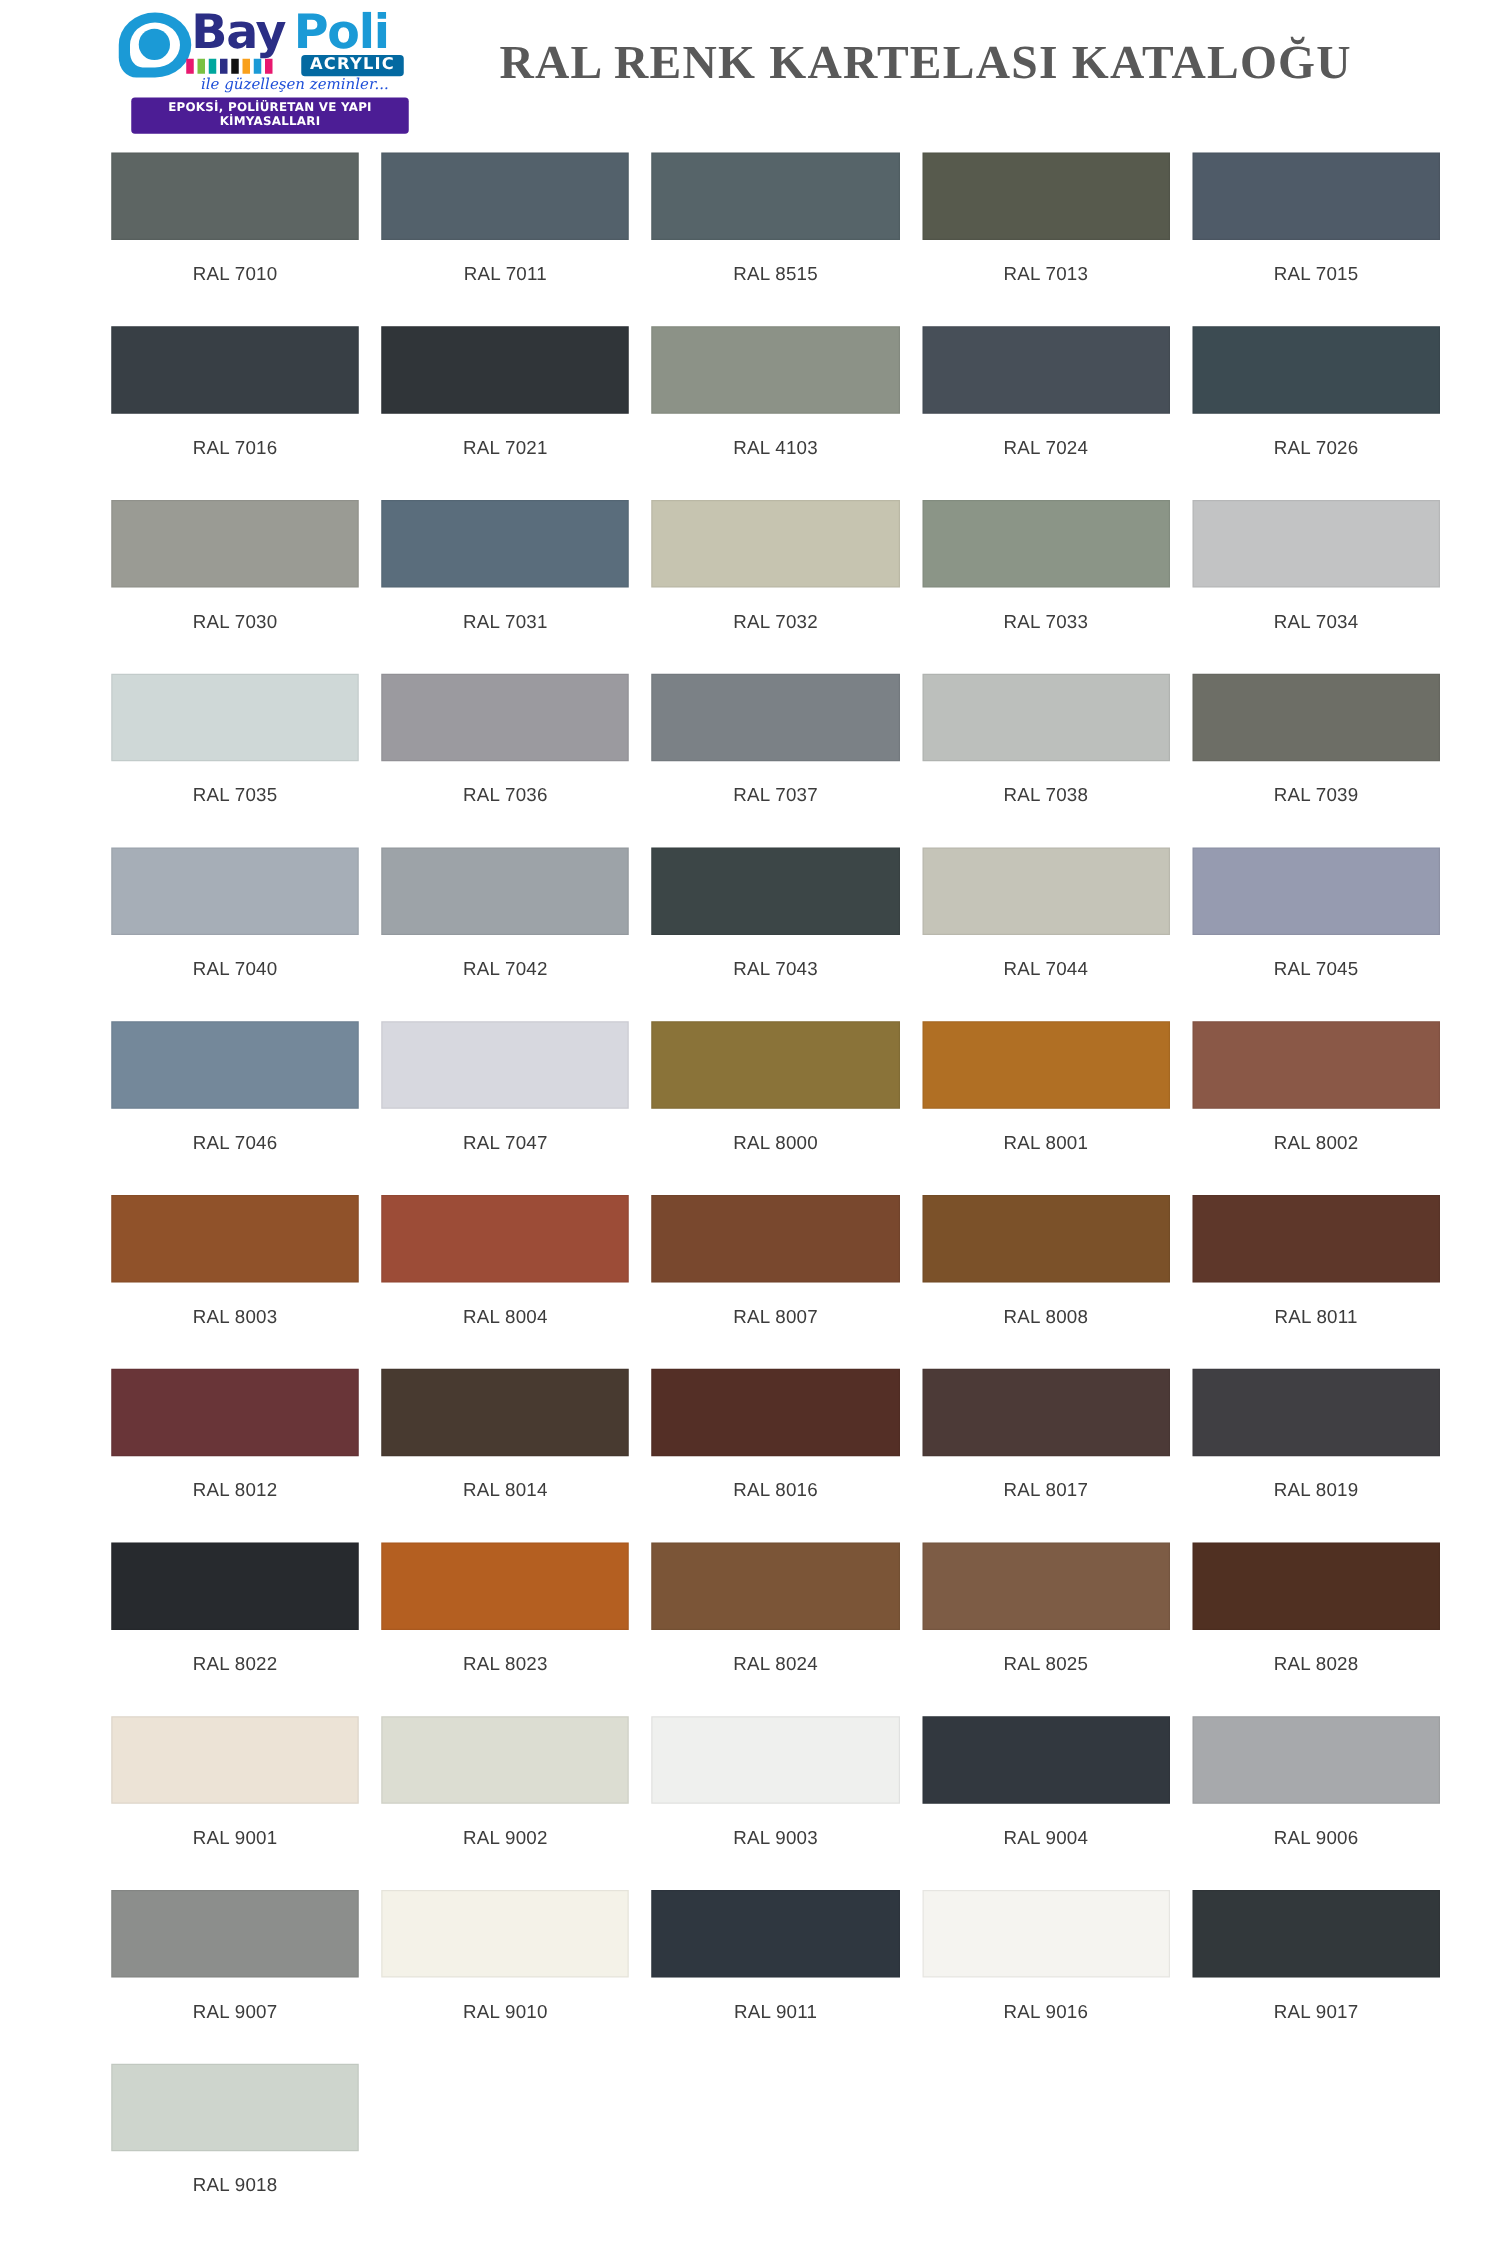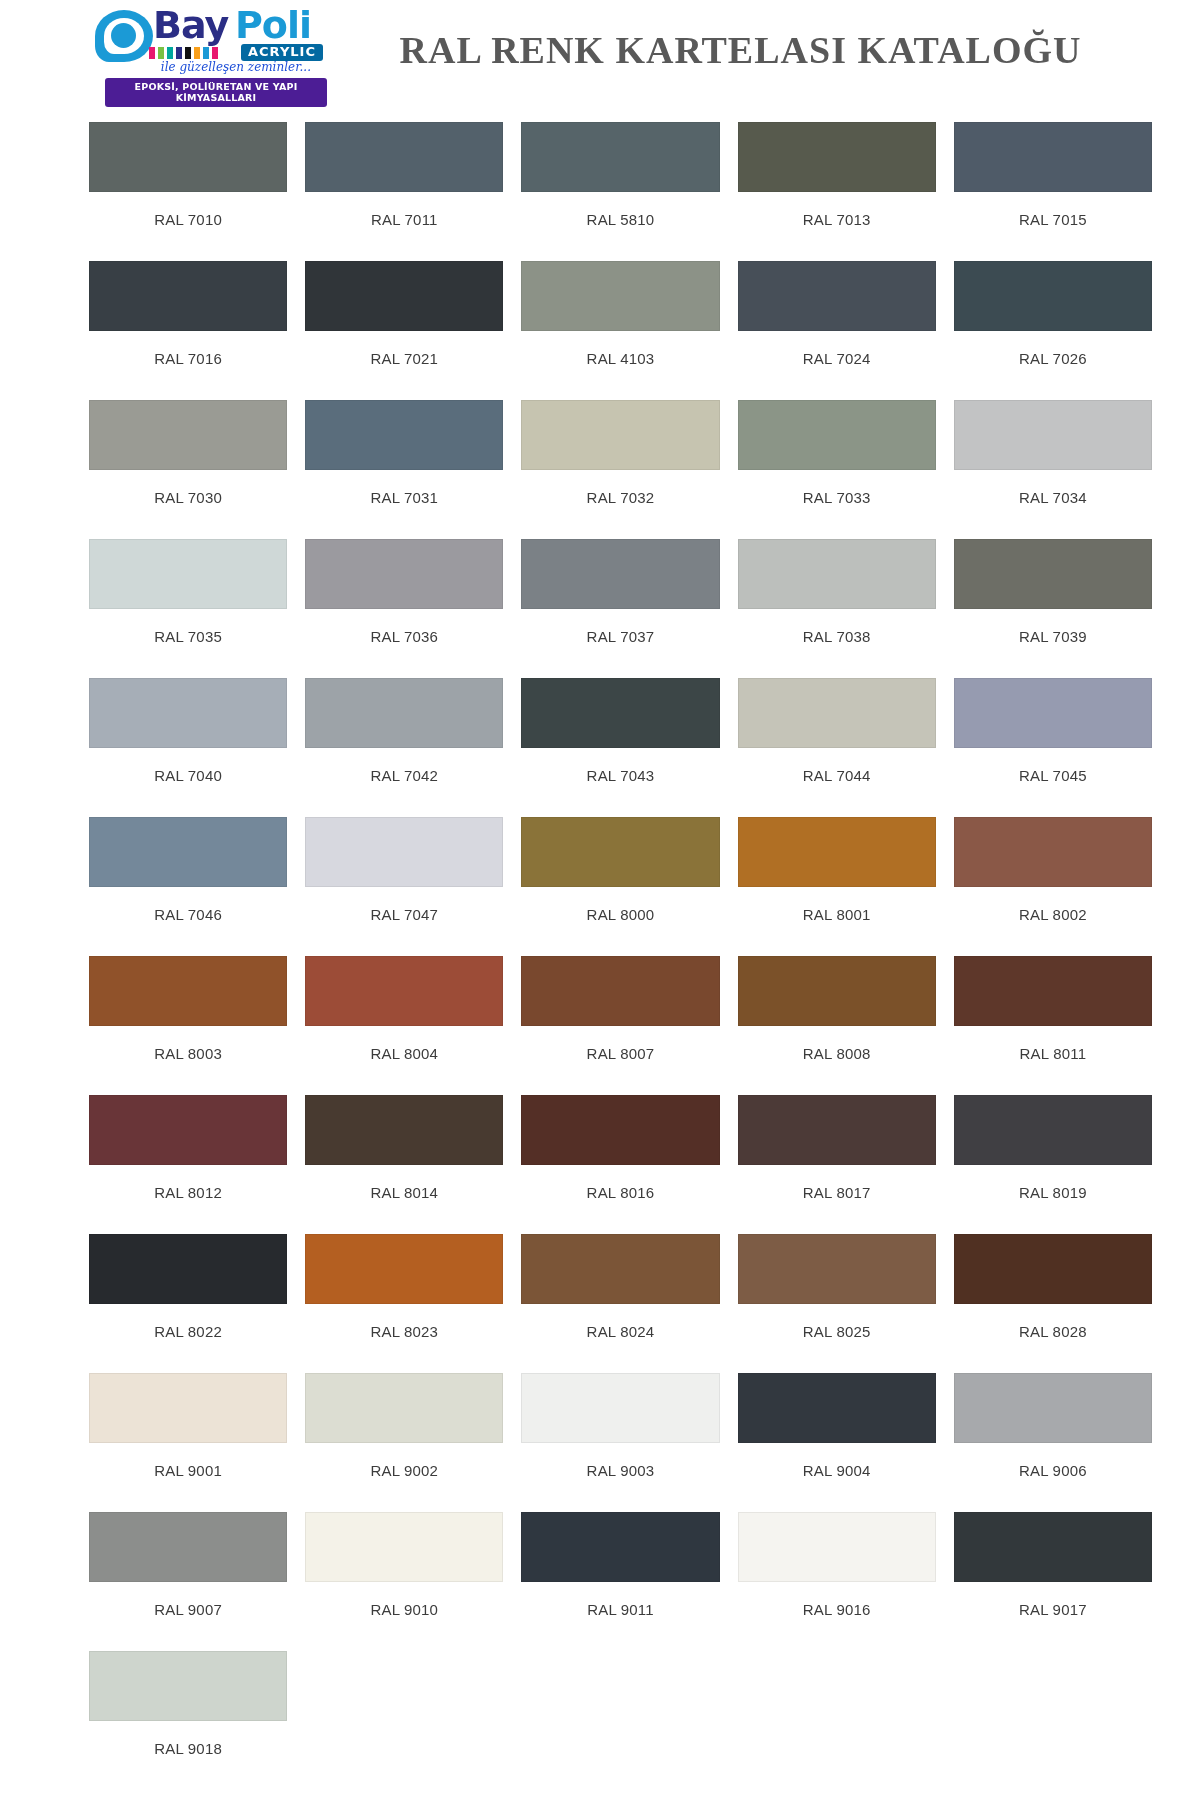--- a/index.html
+++ b/index.html
@@ -228,21 +228,21 @@
       <div class="cell">
         <div class="chip" style="background: rgb(93, 101, 99);"></div>
         <div class="chip-label">RAL 7010</div>
       </div>
       <div class="cell">
         <div class="chip" style="background: rgb(83, 97, 107);"></div>
         <div class="chip-label">RAL 7011</div>
       </div>
       <div class="cell">
         <div class="chip" style="background: rgb(86, 100, 105);"></div>
-        <div class="chip-label">RAL 5810</div>
+        <div class="chip-label">RAL 8515</div>
       </div>
       <div class="cell">
         <div class="chip" style="background: rgb(87, 90, 77);"></div>
         <div class="chip-label">RAL 7013</div>
       </div>
       <div class="cell">
         <div class="chip" style="background: rgb(79, 91, 104);"></div>
         <div class="chip-label">RAL 7015</div>
       </div>
       <div class="cell">

